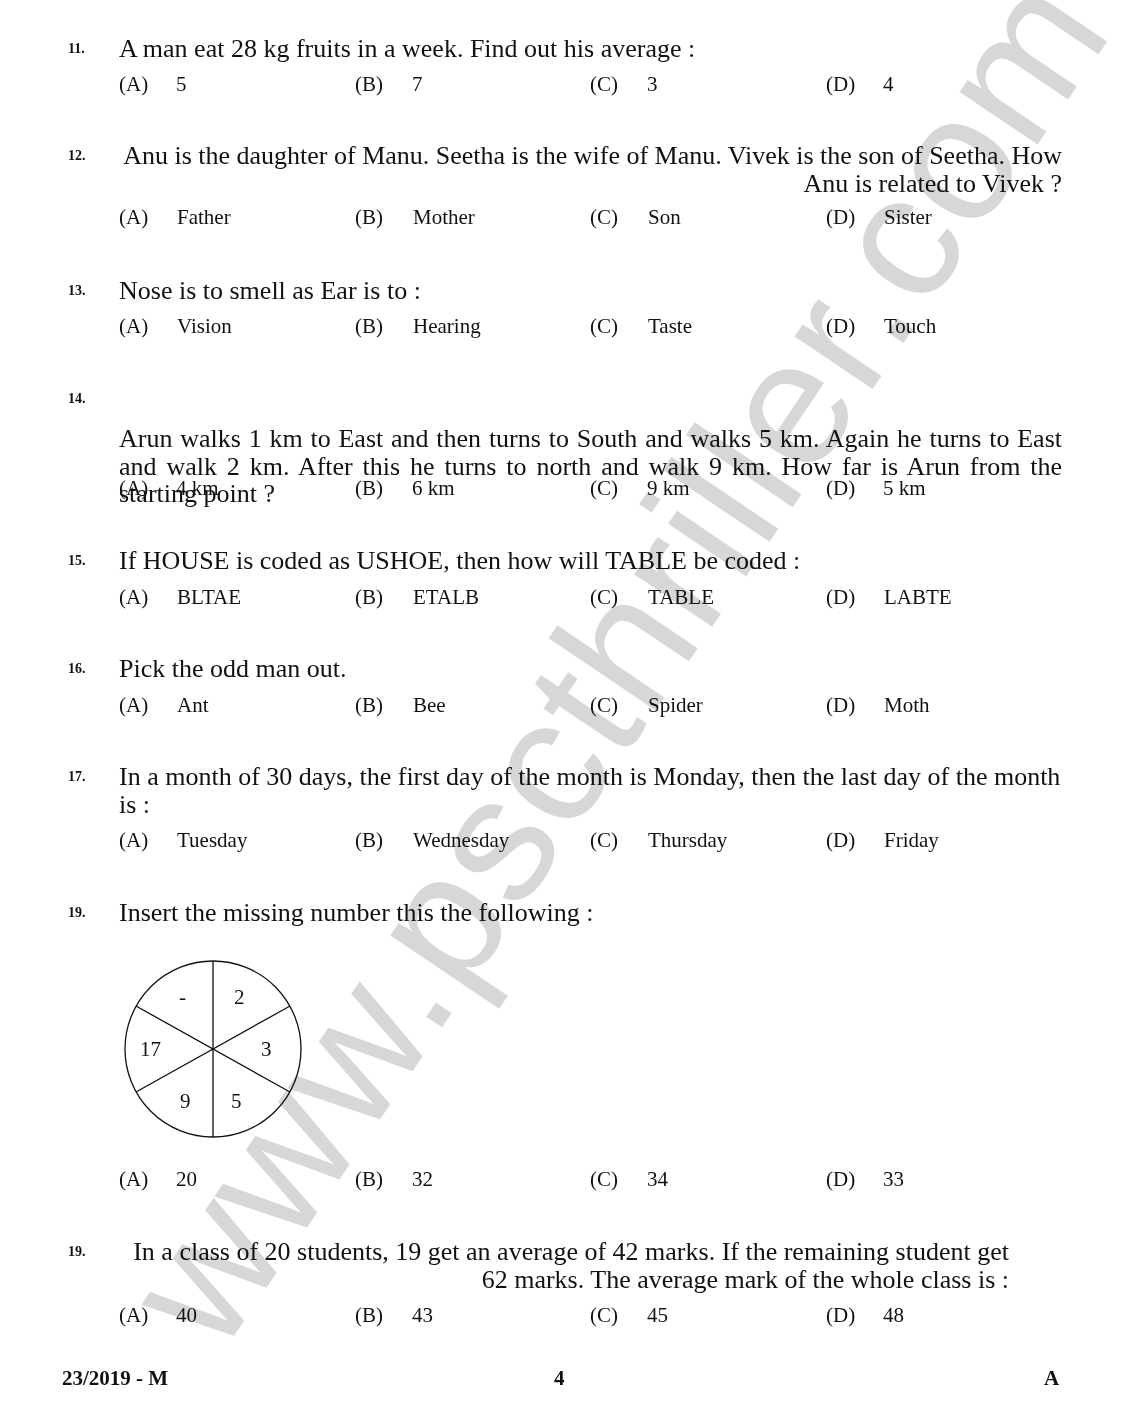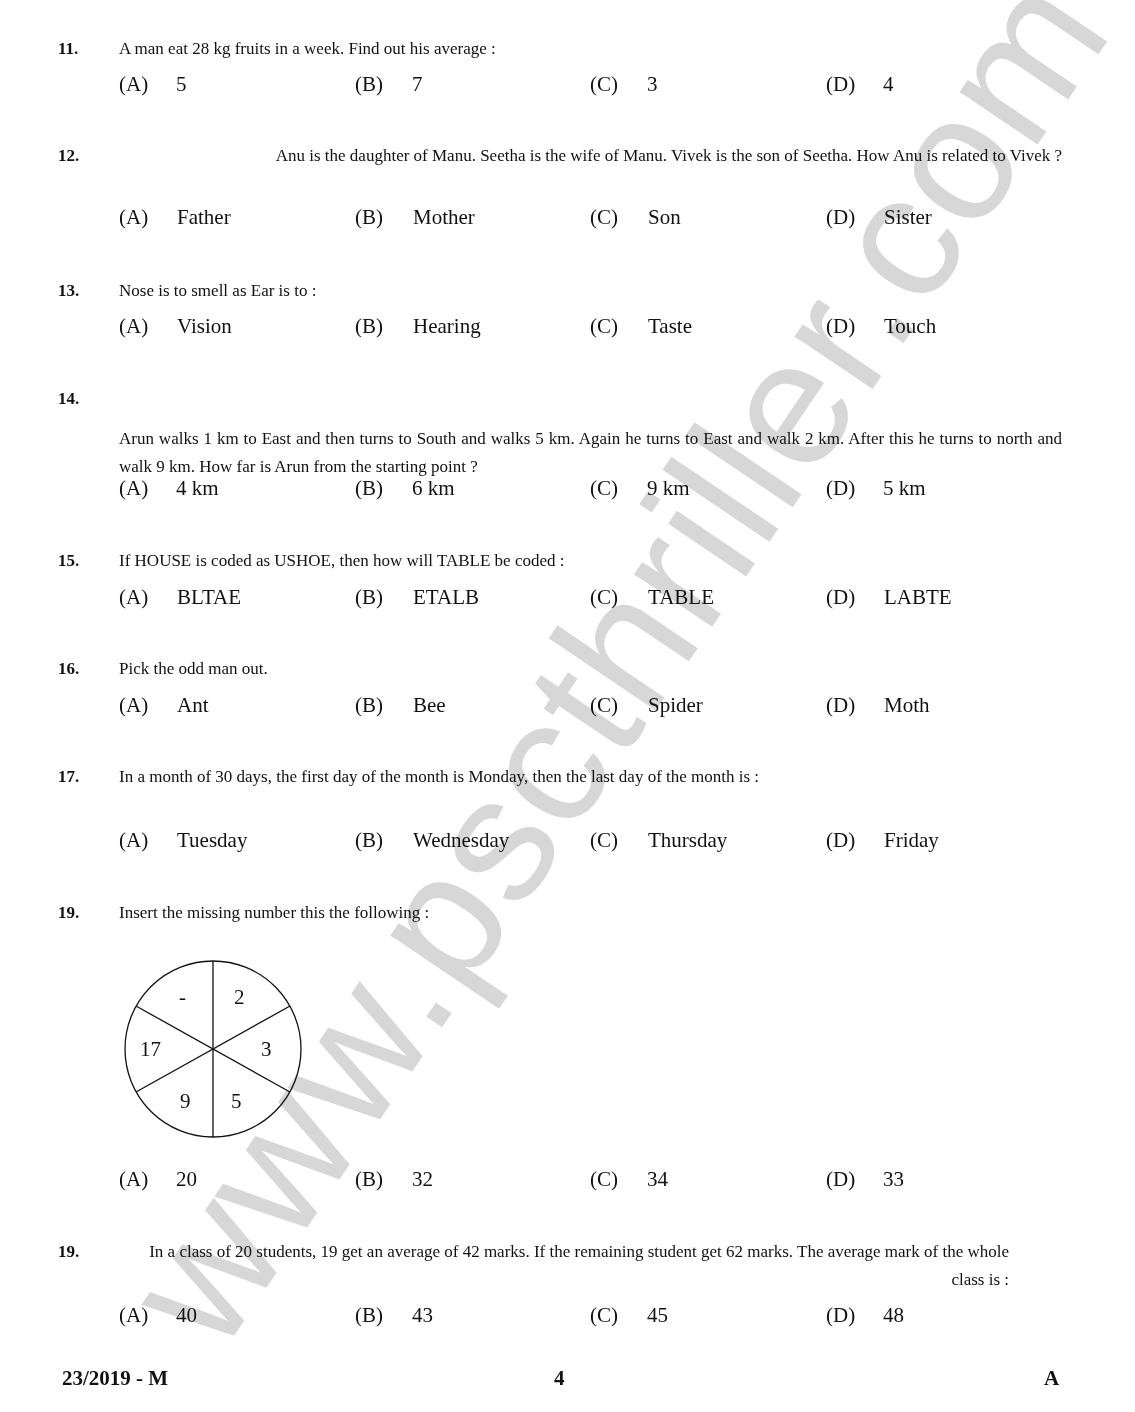--- a/index.html
+++ b/index.html
@@ -4,26 +4,26 @@
 <style>
   html, body { margin: 0; padding: 0; background: #ffffff; }
   body {
     width: 1135px; height: 1412px; position: relative; overflow: hidden;
     font-family: "Liberation Serif", "DejaVu Serif", serif;
     color: #111111;
   }
   .page { position: absolute; left: 0; top: 0; width: 1135px; height: 1412px; }
   .q { position: absolute; left: 0; width: 1135px; }
   .q-num {
-    position: absolute; left: 58px; top: 0;
-    font-weight: bold; font-size: 17px; line-height: 27px;
+    position: absolute; left: 68px; top: 0;
+    font-weight: bold; font-size: 14px; line-height: 27px;
   }
   .q-text {
     position: absolute; left: 119px; width: 943px; top: 0;
-    font-size: 17px; line-height: 27.5px; text-align: justify;
+    font-size: 26px; line-height: 27.5px; text-align: justify;
   }
   .opts { position: absolute; left: 0; width: 1135px; height: 30px; }
   .opt { position: absolute; top: 0; font-size: 21px; line-height: 27px; white-space: nowrap; }
   .opt .lbl { position: absolute; left: 0; top: 0; }
   .opt .val { position: absolute; left: 58px; top: 0; }
   .opt.a { left: 119px; }
   .opt.b { left: 355px; }
   .opt.c { left: 590px; }
   .opt.d { left: 826px; }
   .opt.narrow .val { left: 57px; }

